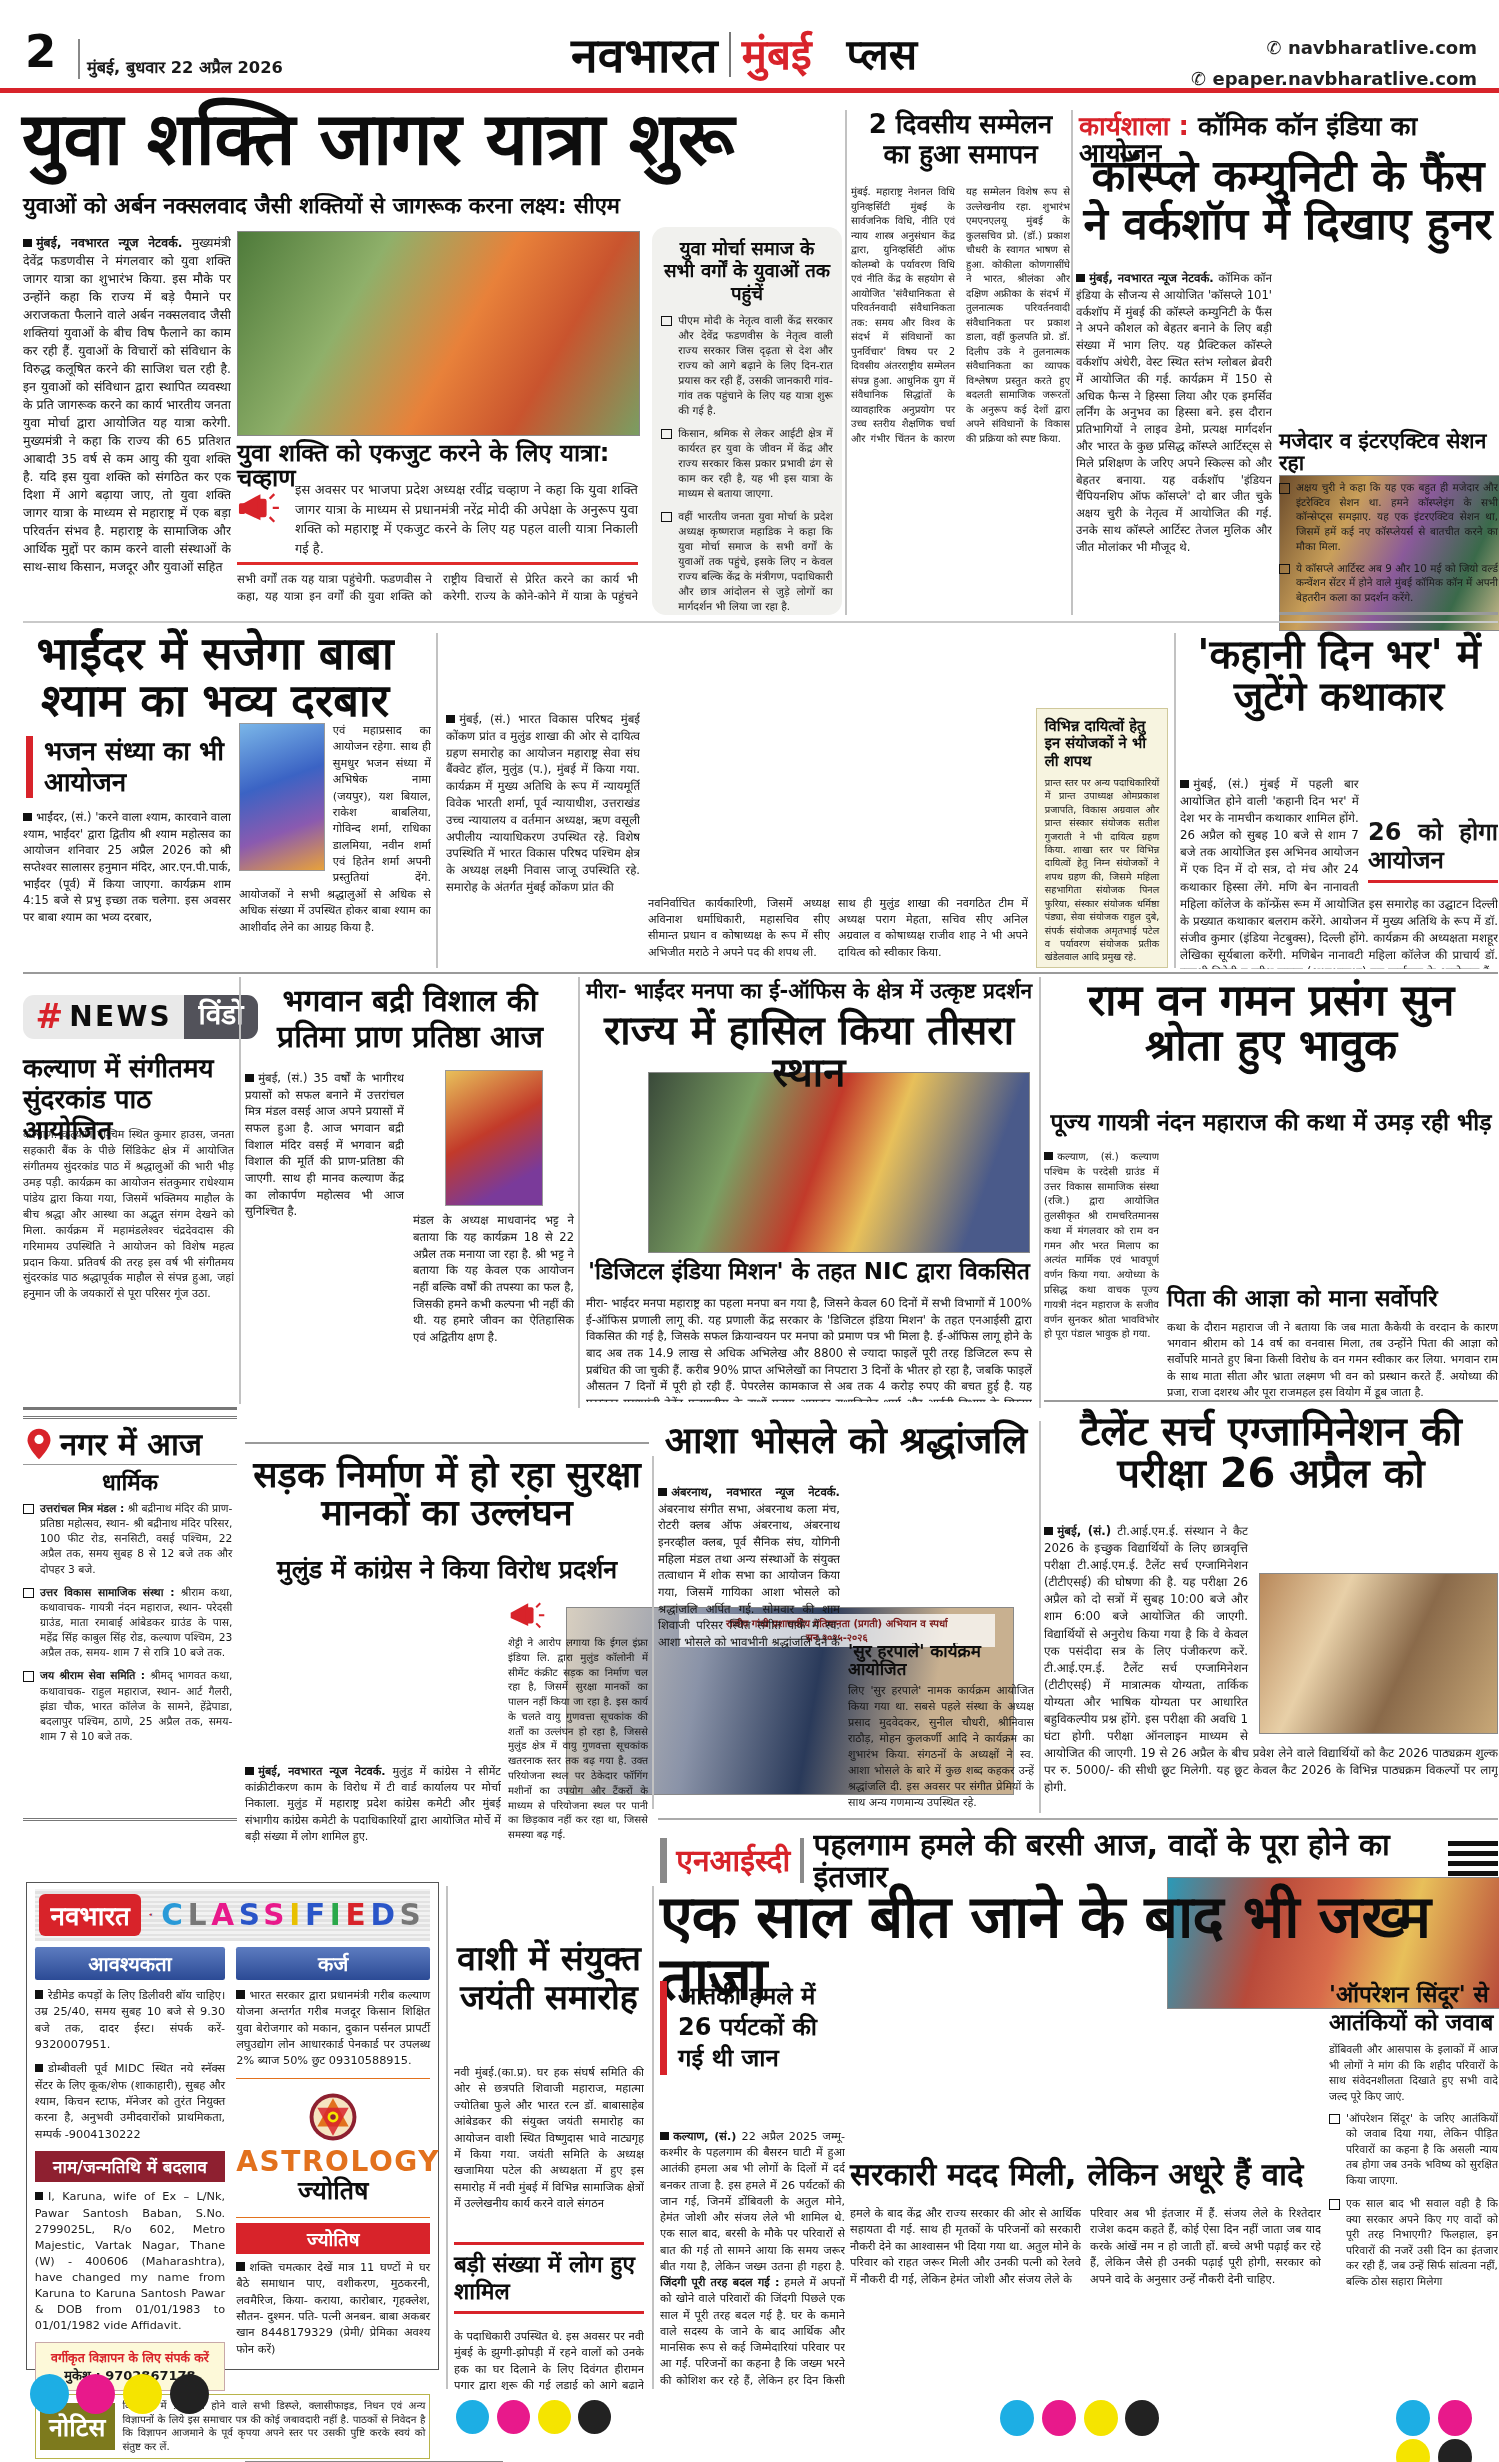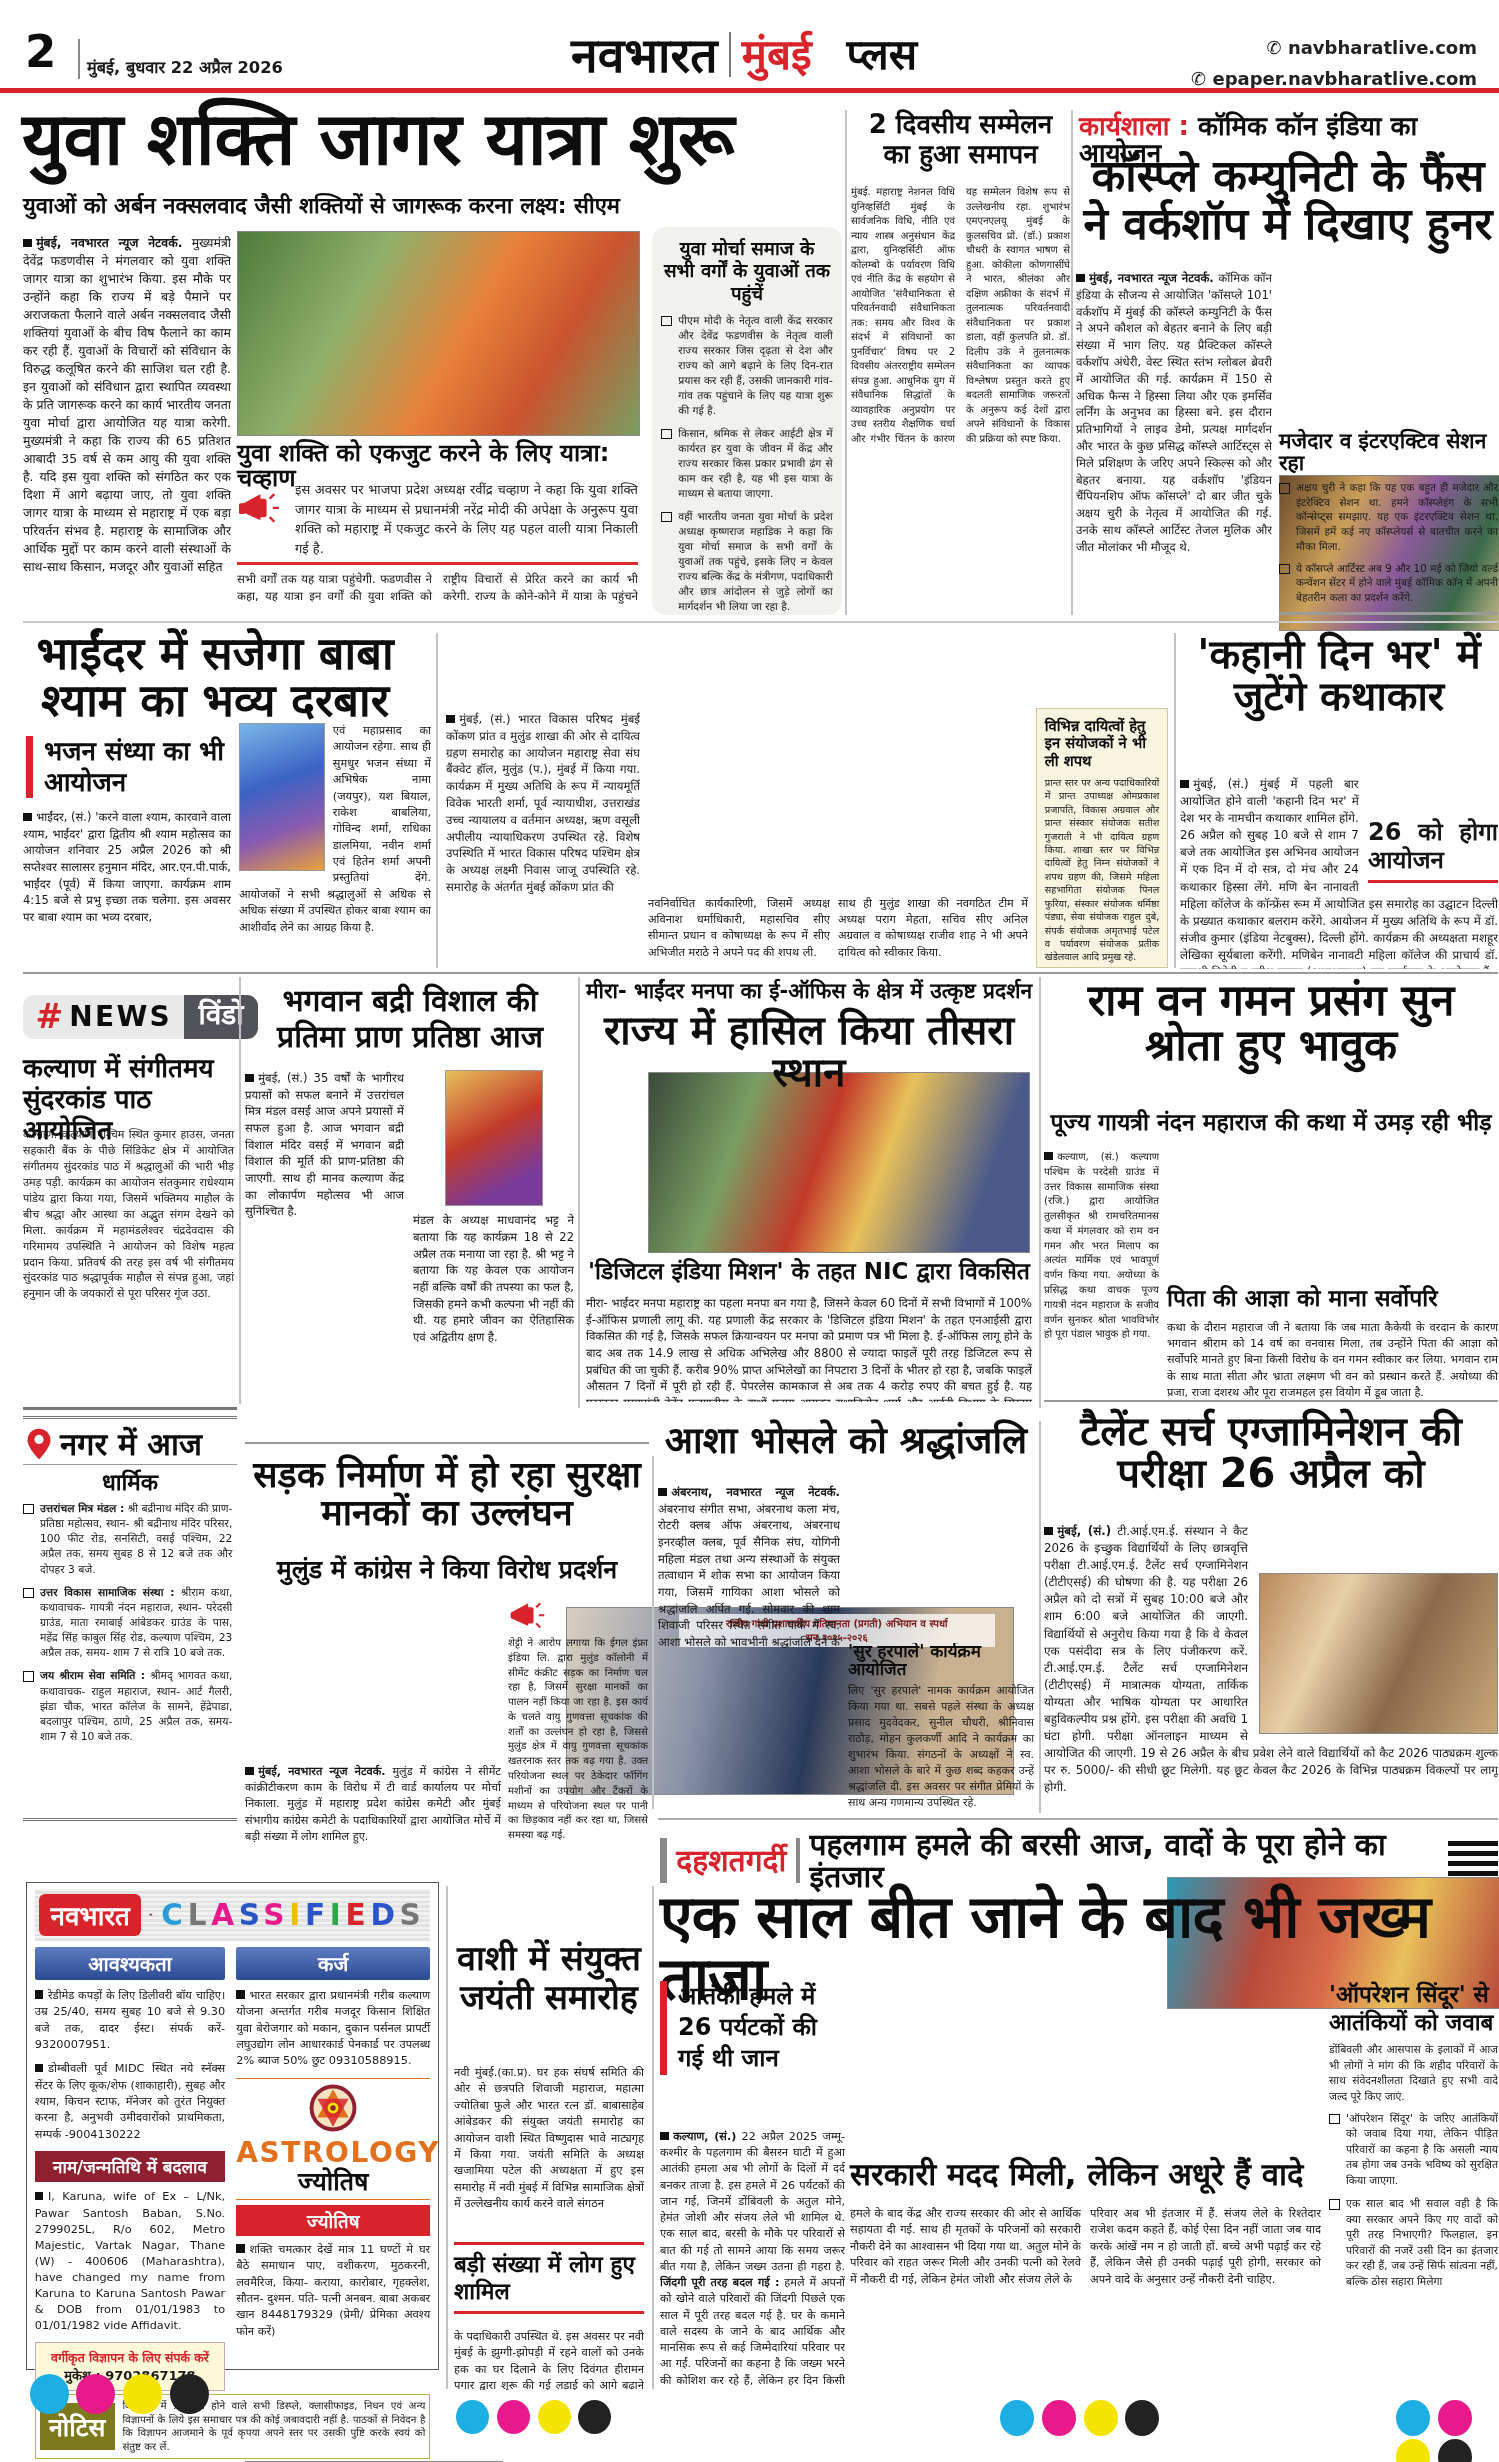--- a/index.html
+++ b/index.html
@@ -257,21 +257,21 @@
         <div style="background:#8e2030;color:#fff;font-weight:bold;font-size:17px;text-align:center;padding:3.9px 0;">नाम/जन्मतिथि में बदलाव</div>
         <p class="jt" style="font-size:11.3px;line-height:1.42;margin:7.8px 0;"><span class="sq"></span><span>I, Karuna, wife of Ex – L/Nk, Pawar Santosh Baban, S.No. 2799025L, R/o 602, Metro Majestic, Vartak Nagar, Thane (W) - 400606 (Maharashtra), have changed my name from Karuna to Karuna Santosh Pawar &amp; DOB from 01/01/1983 to 01/01/1982 vide Affidavit.</span></p>
         <div style="background:#fdf9d9;border:0.8px solid #c8a8a8;text-align:center;padding:6.2px 3.1px;">
           <div class="red" style="font-weight:bold;font-size:12.4px;">वर्गीकृत विज्ञापन के लिए संपर्क करें</div>
           <div style="font-weight:bold;font-size:13px;">मुकेश : 9702867178</div>
         </div>
       </div>
       <div style="width:194px;">
         <div class="bluehead" style="font-size:20px;padding:3.1px 0;">कर्ज</div>
         <p class="jt" style="font-size:11.3px;line-height:1.45;margin:7.8px 0;"><span class="sq"></span><span>भारत सरकार द्वारा प्रधानमंत्री गरीब कल्याण योजना अन्तर्गत गरीब मजदूर किसान शिक्षित युवा बेरोजगार को मकान, दुकान पर्सनल प्रापर्टी लघुउद्योग लोन आधारकार्ड पेनकार्ड पर उपलब्ध 2% ब्याज 50% छुट 09310588915.</span></p>
-        <div class="ctr" style="border-top:1.6px solid #e2711d;border-bottom:0.8px solid #e2711d;padding:4px 0;">
+        <div class="ctr" style="border-top:1.6px solid #e2711d;border-bottom:0.8px solid #e2711d;padding:13px 0;">
           <svg width="50" height="50" viewBox="0 0 64 64">
               <circle cx="32" cy="32" r="30" fill="#8e2030"></circle>
               <circle cx="32" cy="32" r="25" fill="#f5e4c0"></circle>
               <polygon points="32,8 52,44 12,44" fill="#e2711d"></polygon>
               <polygon points="32,56 52,20 12,20" fill="#d8232a" opacity="0.85"></polygon>
               <circle cx="32" cy="32" r="7" fill="#f5e400"></circle>
               <circle cx="32" cy="32" r="3.5" fill="#8e2030"></circle>
             </svg>
           <div style="color:#e2711d;font-weight:bold;font-size:28px;letter-spacing:1.6px;">ASTROLOGY</div>
           <div class="hl" style="font-size:25px;">ज्योतिष</div>
@@ -291,21 +291,21 @@
   <div class="abs bodytxt jt ovh" style="left:454px;top:2065px;width:190px;height:172px;font-size:11.3px;">नवी मुंबई.(का.प्र). घर हक संघर्ष समिति की ओर से छत्रपति शिवाजी महाराज, महात्मा ज्योतिबा फुले और भारत रत्न डॉ. बाबासाहेब आंबेडकर की संयुक्त जयंती समारोह का आयोजन वाशी स्थित विष्णुदास भावे नाट्यगृह में किया गया. जयंती समिति के अध्यक्ष खजामिया पटेल की अध्यक्षता में हुए इस समारोह में नवी मुंबई में विभिन्न सामाजिक क्षेत्रों में उल्लेखनीय कार्य करने वाले संगठन</div>
   <div class="abs" style="left:454px;top:2242px;width:190px;border-top:3.1px solid #d8232a;border-bottom:3.1px solid #d8232a;padding:6.2px 0;box-sizing:border-box;">
     <div class="hl" style="font-size:22.5px;line-height:1.2;">बड़ी संख्या में लोग हुए शामिल</div>
   </div>
   <div class="abs bodytxt jt ovh" style="left:454px;top:2329px;width:190px;height:61px;font-size:11.3px;">के पदाधिकारी उपस्थित थे. इस अवसर पर नवी मुंबई के झुग्गी-झोपड़ी में रहने वालों को उनके हक का घर दिलाने के लिए दिवंगत हीरामन पगार द्वारा शुरू की गई लड़ाई को आगे बढ़ाने का संकल्प लिया गया. समारोह में कैलाश सरकटे, विनीता बालेकुंद्री, राजू वंजारे, एड. सुजीत निकालजे, कर्नल चंद्रशेखर रानडे, छायाताई जाधव, सुकन्या जाधव, शांता खोत आदि उपस्थित थे.</div>
   <div class="vline" style="left:652px;top:1886px;height:503px;"></div>
 
   <div class="hline" style="left:658px;top:1818px;width:840px;height:1.6px;background:#aaa;"></div>
   <div class="abs" style="left:660px;top:1829px;width:838px;display:flex;align-items:center;gap:9.3px;">
     <span style="width:7px;height:45px;background:#8a8a8a;display:inline-block;"></span>
-    <span class="hl red" style="font-size:30px;">दहशतगर्दी</span>
+    <span class="hl red" style="font-size:30px;">एनआईस्दी</span>
     <span style="width:4.7px;height:45px;background:#8a8a8a;display:inline-block;"></span>
     <span class="hl" style="font-size:30px;flex:1;">पहलगाम हमले की बरसी आज, वादों के पूरा होने का इंतजार</span>
     <span class="menu3" style="width:50px;height:39px;display:inline-block;"></span>
   </div>
   <div class="abs hl" style="left:660px;top:1886px;width:838px;font-size:59px;letter-spacing:-0.8px;">एक साल बीत जाने के बाद भी जख्म ताजा</div>
 
   <div class="abs" style="left:660px;top:1981px;width:180px;border-left:7.8px solid #d8232a;padding-left:11px;box-sizing:border-box;">
     <div class="hl" style="font-size:24px;line-height:1.3;">आतंकी हमले में 26 पर्यटकों की गई थी जान</div>
   </div>
   <div class="abs bodytxt jt ovh" style="left:660px;top:2129px;width:185px;height:261px;font-size:11.2px;">

